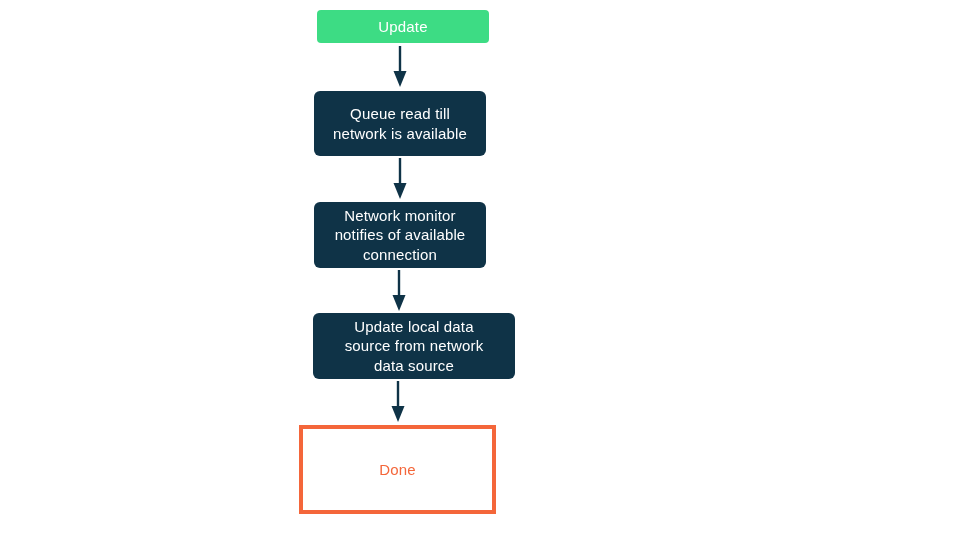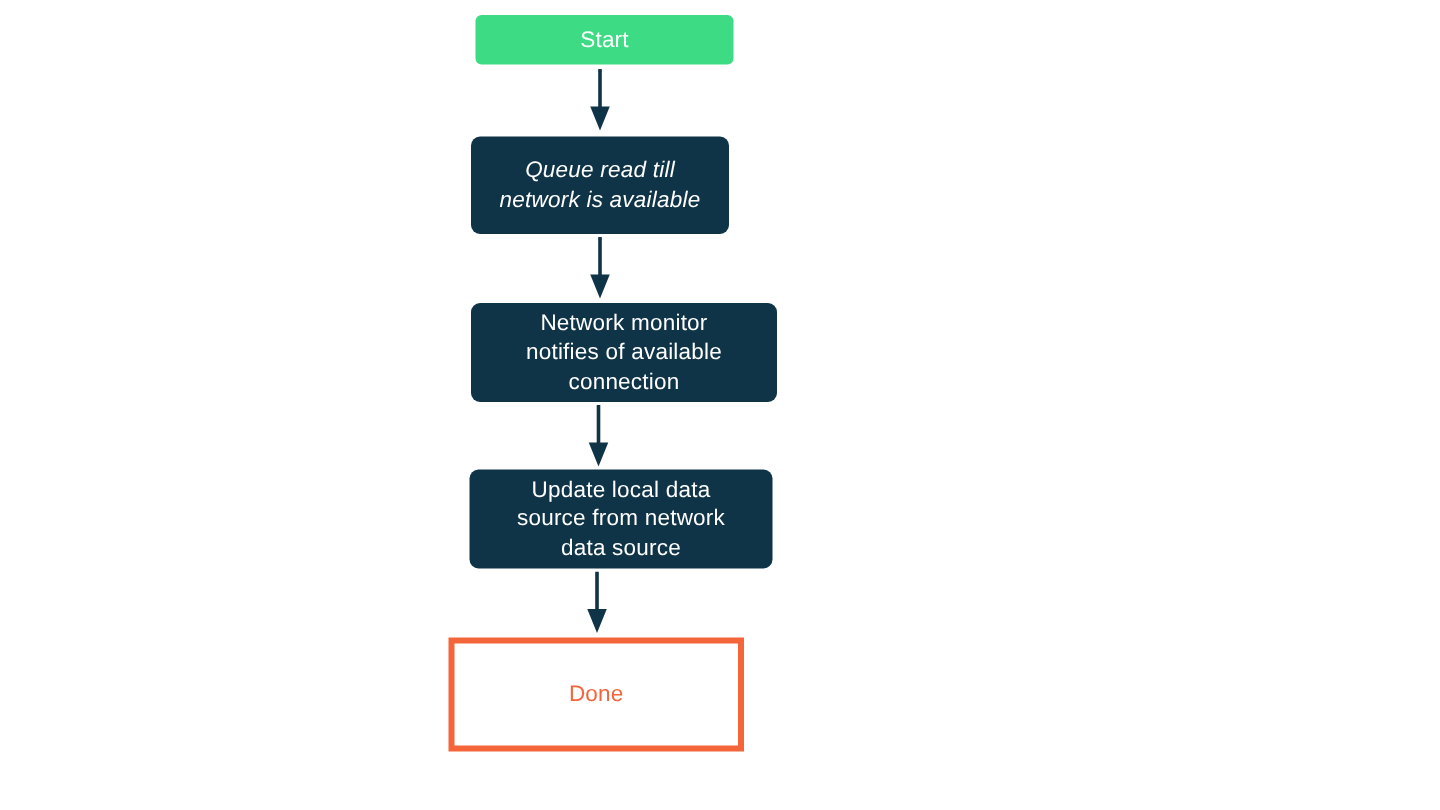--- a/index.html
+++ b/index.html
@@ -53,62 +53,61 @@
   .node-process {
     background: #0f3347;
     color: #ffffff;
     border-radius: 6px;
   }
   .node-process-1 {
     left: 314px;
     top: 91px;
     width: 172px;
     height: 65px;
-    font-style: italic;
   }
   .node-process-2 {
     left: 314px;
     top: 202px;
-    width: 204px;
+    width: 172px;
     height: 66px;
   }
   .node-process-3 {
     left: 313px;
     top: 313px;
     width: 202px;
     height: 66px;
   }
 
   
   .node-done {
     left: 299px;
     top: 425px;
     width: 197px;
-    height: 76px;
+    height: 89px;
     background: #ffffff;
     border: 4px solid #f4663a;
     color: #f4663a;
     border-radius: 0;
     font-size: 15px;
   }
 
   
   .connector {
     position: absolute;
     overflow: visible;
   }
   .connector svg { display: block; }
 </style>
 </head>
 <body>
 
 <div id="canvas">
 
   <div class="node node-start">
-    <span>Start</span>
+    <span>Update</span>
   </div>
 
   <div class="connector" style="left:392px; top:46px;">
     <svg width="16" height="42" viewBox="0 0 16 42" aria-hidden="true">
       <line x1="8" y1="0" x2="8" y2="28" stroke="#0f3347" stroke-width="2.4"></line>
       <polygon points="8,41 1.5,25 14.5,25" fill="#0f3347"></polygon>
     </svg>
   </div>
 
   <div class="node node-process node-process-1">

